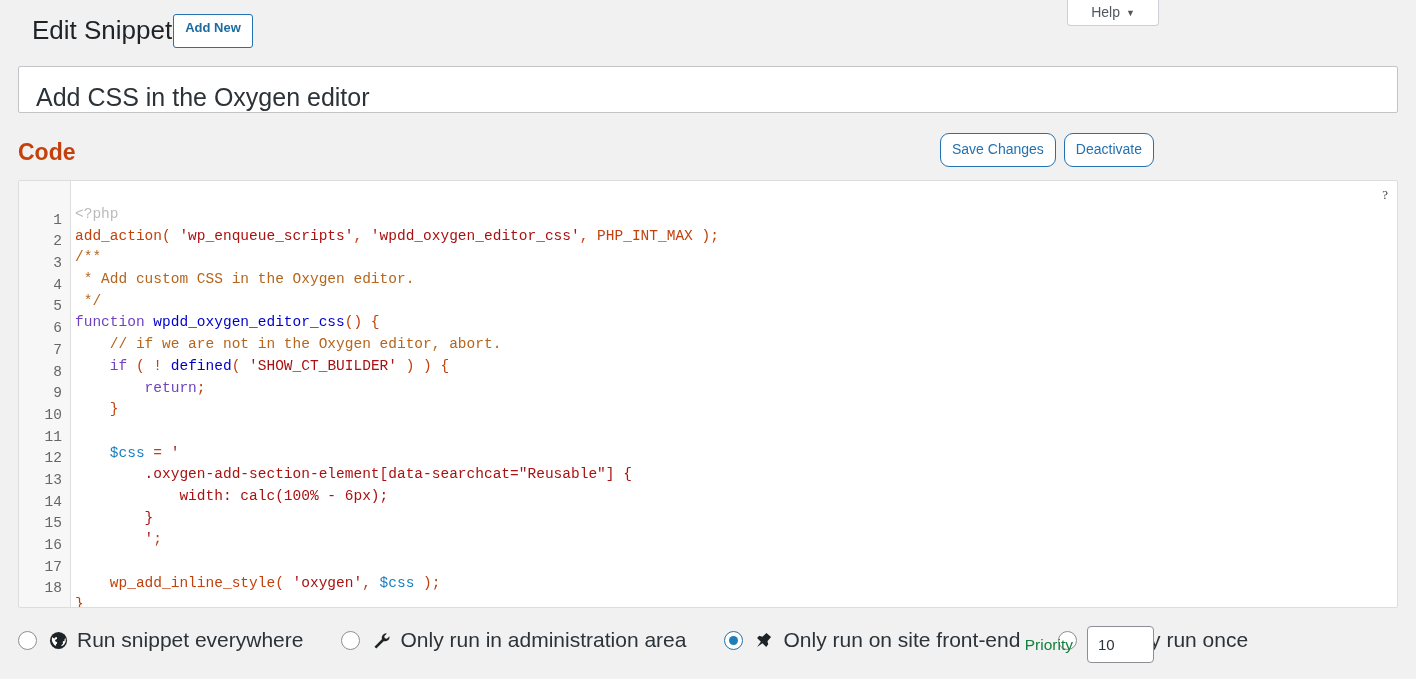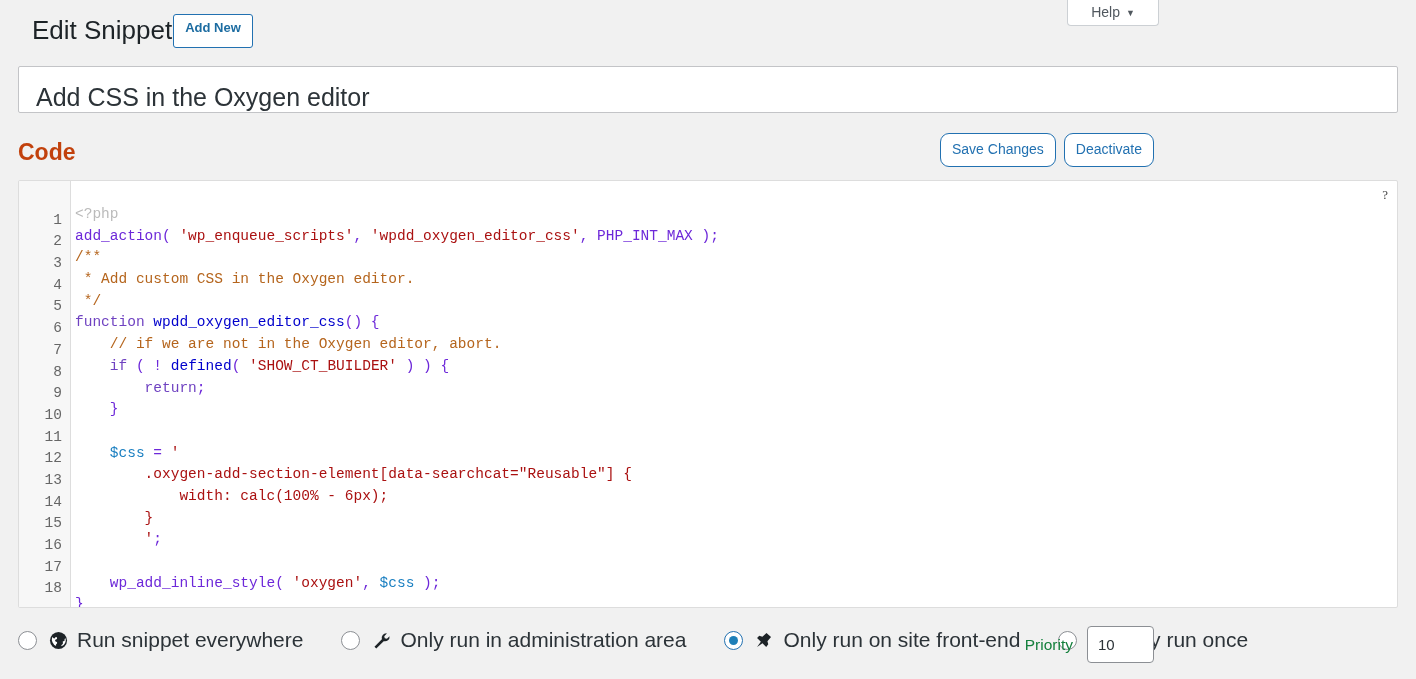--- a/index.html
+++ b/index.html
@@ -158,21 +158,21 @@
     height: 21.7px;
     white-space: pre;
     color: #000;
   }
   .ph { color: #bbb; }
   .kw   { color: #6f42c1; }   
   .fn   { color: #0000cc; }   
   .str  { color: #a11; }      
   .cmt  { color: #b5651d; }   
   .var  { color: #1a7fc1; }   
-  .plain{ color: #6d28d9; }
+  .plain{ color: #c2410c; }
   .editor-help {
     position: absolute;
     right: 9px; top: 6px;
     font-family: "Liberation Serif", serif;
     font-size: 13px;
     color: #444;
     cursor: pointer;
   }
 
   

